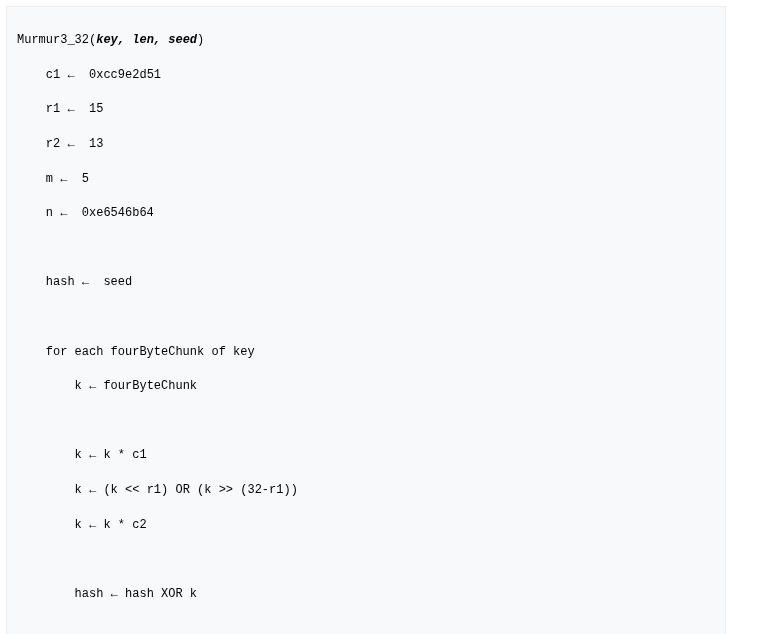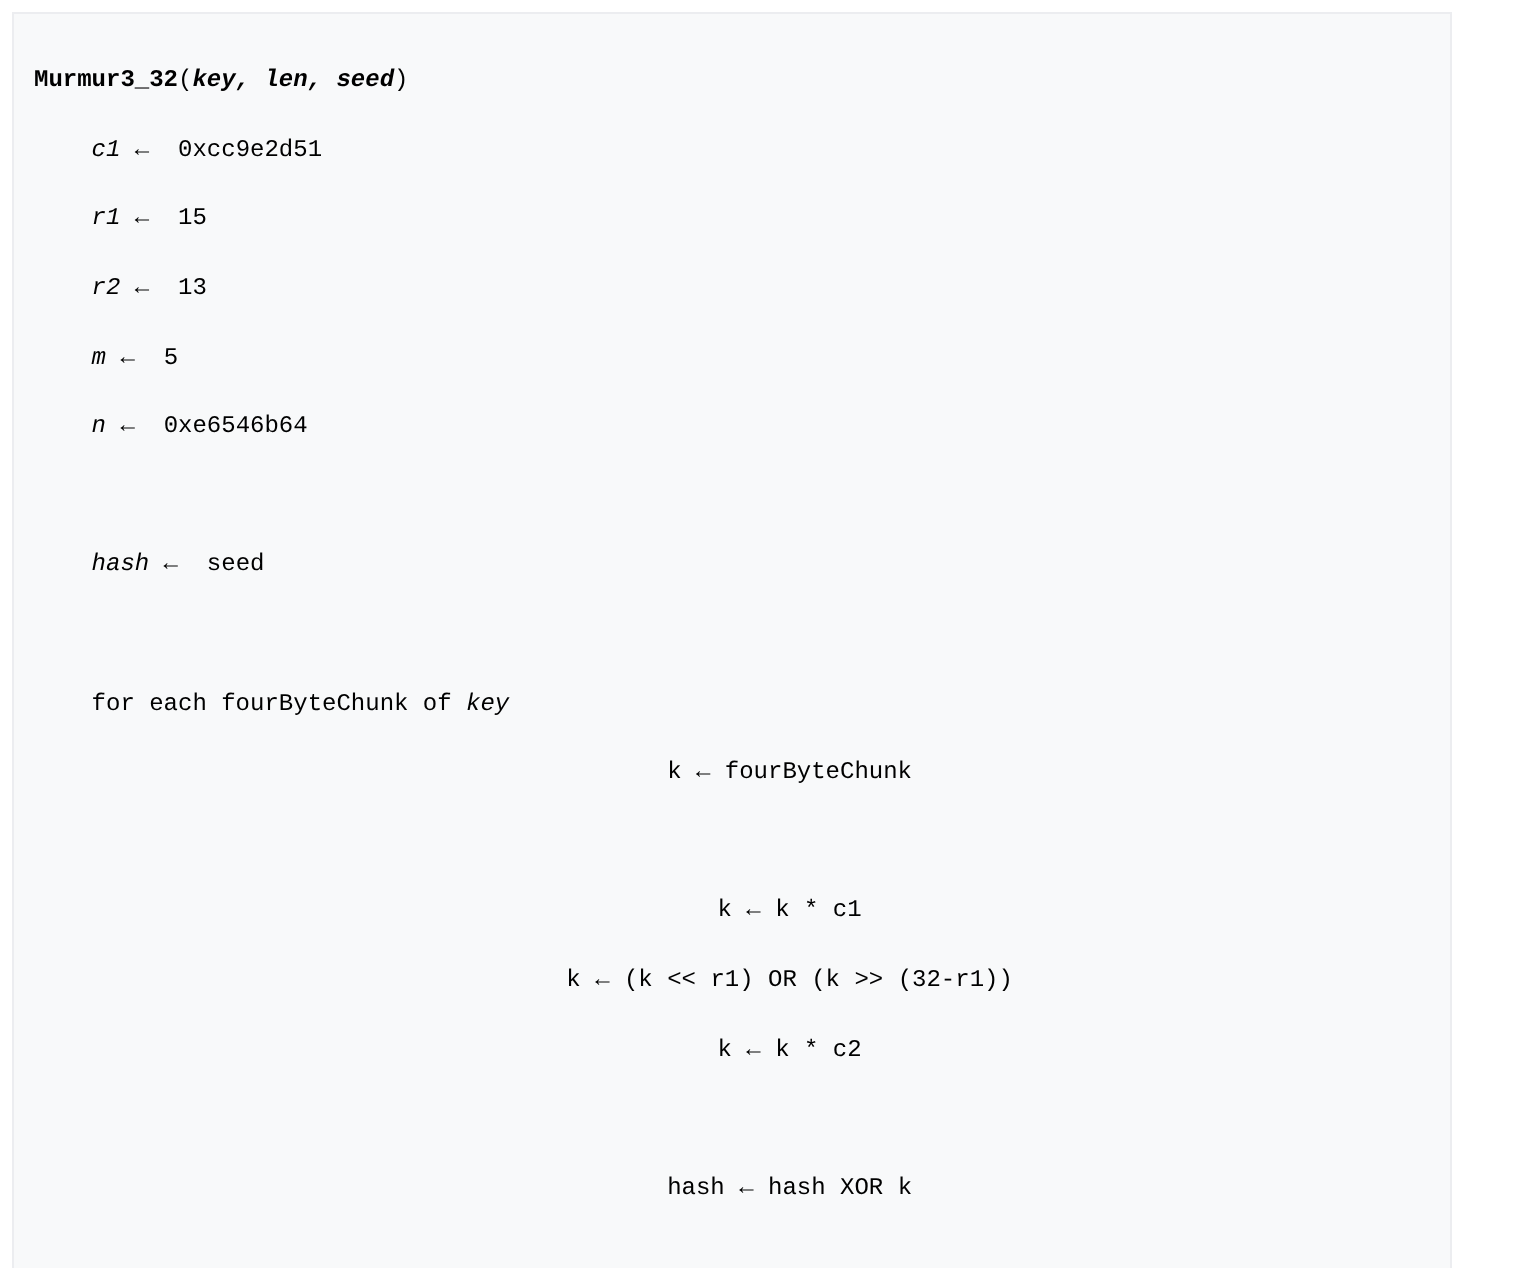--- a/index.html
+++ b/index.html
@@ -23,27 +23,27 @@
     width: 720px;
     background: #f8f9fa;
     border: 1px solid #ecedf0;
     font-family: "Courier New", Courier, monospace;
     font-size: 12px;
     line-height: 17.3px;
     white-space: pre;
     color: #000000;
     overflow: hidden;
   }
-  .b  { font-weight: bold; }
-  .i  { font-style: italic; }
+  .b  { font-weight: normal; }
+  .i  { }
   .bi { font-weight: bold; font-style: italic; font-family: Liberation Mono, monospace; }
   .kw { font-weight: normal; } 
   .line { display: block; white-space: pre; }
   .ind1 { padding-left: 4ch; }
-  .ind2 { padding-left: 8ch; text-align: center; }
+  .ind2 { padding-left: 8ch; }
 </style>
 </head>
 <body>
 <div class="page">
 <div class="code-block">
 <span class="line"><span class="b">Murmur3_32</span><span>(</span><span class="bi">key, len, seed</span><span>)</span></span>
 <span class="line ind1"><span class="i">c1</span><span> ←  </span><span>0xcc9e2d51</span></span>
 <span class="line ind1"><span class="i">r1</span><span> ←  </span><span>15</span></span>
 <span class="line ind1"><span class="i">r2</span><span> ←  </span><span>13</span></span>
 <span class="line ind1"><span class="i">m</span><span> ←  </span><span>5</span></span>

